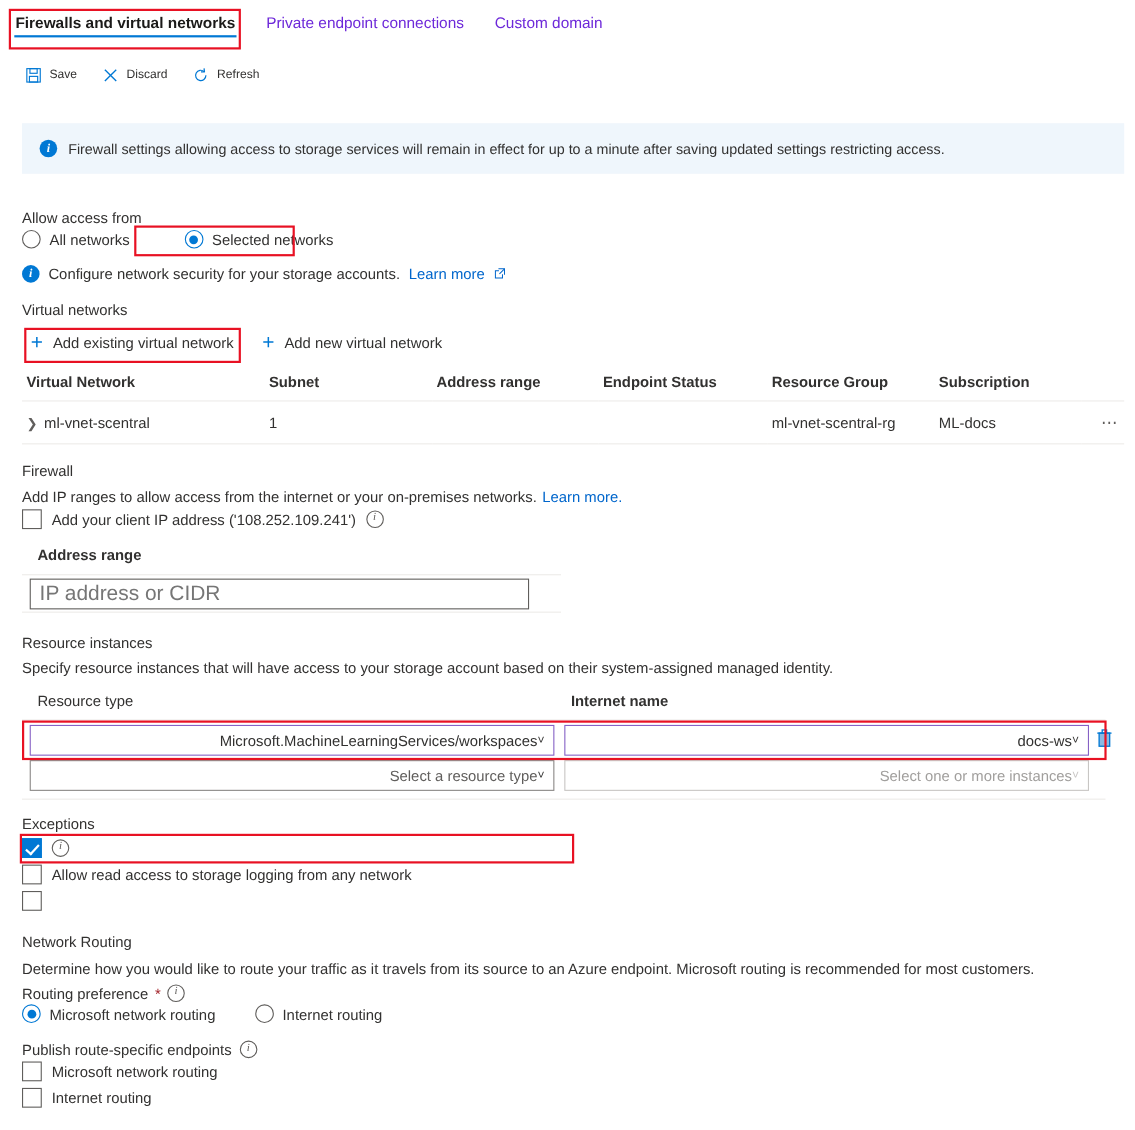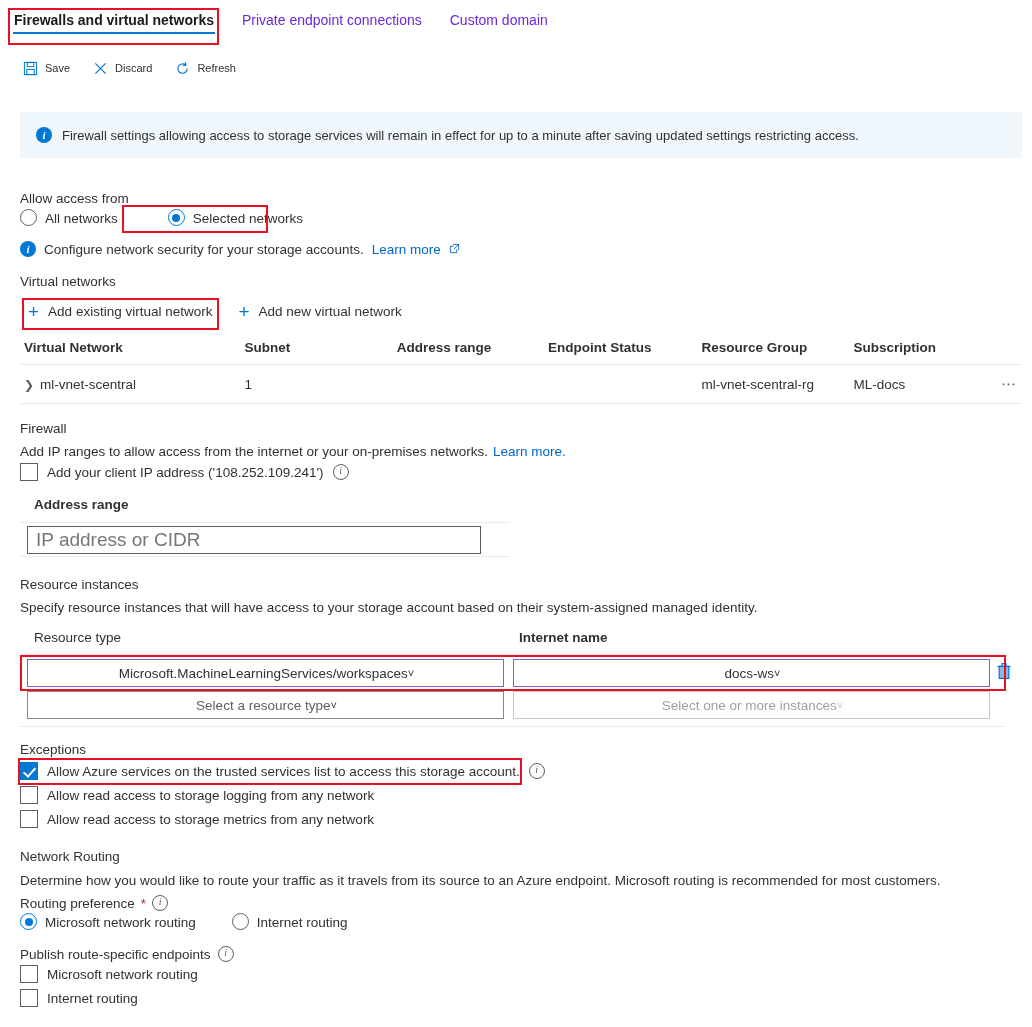--- a/index.html
+++ b/index.html
@@ -256,21 +256,21 @@
     outline: none;
   }
   .txtinput::placeholder { color: #767676; }
 
   .ddl {
     position: absolute;
     height: 28px;
     box-sizing: border-box;
     display: flex;
     align-items: center;
-    justify-content: center;
+    justify-content: flex-end;
     padding: 0 8px 0 10px;
     font-size: 13.5px;
     cursor: pointer;
     background: #fff;
     color: #323130;
   }
   .ddl.bordered { border: 1.5px solid #8661c5; }
   .ddl.plain    { border: 1px solid #8a8886; }
   .ddl.disabled { border: 1px solid #c8c6c4; color: #a19f9d; background: #fff; cursor: default; }
   .ddl .caret { color: #323130; font-size: 11px; }
@@ -449,30 +449,28 @@
 <div class="ddl disabled" style="left:513px; top:691px; width:477px;">
   <span>Select one or more instances</span>
   <span class="caret">˅</span>
 </div>
 <div class="divline" style="left:20px; top:726px; width:985px;"></div>
 
 <div class="sec-label" style="left:20px; top:742px;">Exceptions</div>
 
 <div class="cbx-row" style="left:20px; top:762px;">
   <span class="cbx on"></span>
-  <span class="cbx-label">Allow Azure services on the trusted services list to access this storage account.</span>
   <span class="infoicon">i</span>
 </div>
 <div class="cbx-row" style="left:20px; top:786px;">
   <span class="cbx"></span>
   <span class="cbx-label">Allow read access to storage logging from any network</span>
 </div>
 <div class="cbx-row" style="left:20px; top:810px;">
   <span class="cbx"></span>
-  <span class="cbx-label">Allow read access to storage metrics from any network</span>
 </div>
 
 <div class="sec-label" style="left:20px; top:849px;">Network Routing</div>
 <div class="sec-sub" style="left:20px; top:873px;">Determine how you would like to route your traffic as it travels from its source to an Azure endpoint. Microsoft routing is recommended for most customers.</div>
 
 <div class="sec-label" style="left:20px; top:895px; display:flex; align-items:center; gap:6px;">
   <span>Routing preference</span>
   <span style="color:#a4262c;">*</span>
   <span class="infoicon">i</span>
 </div>

